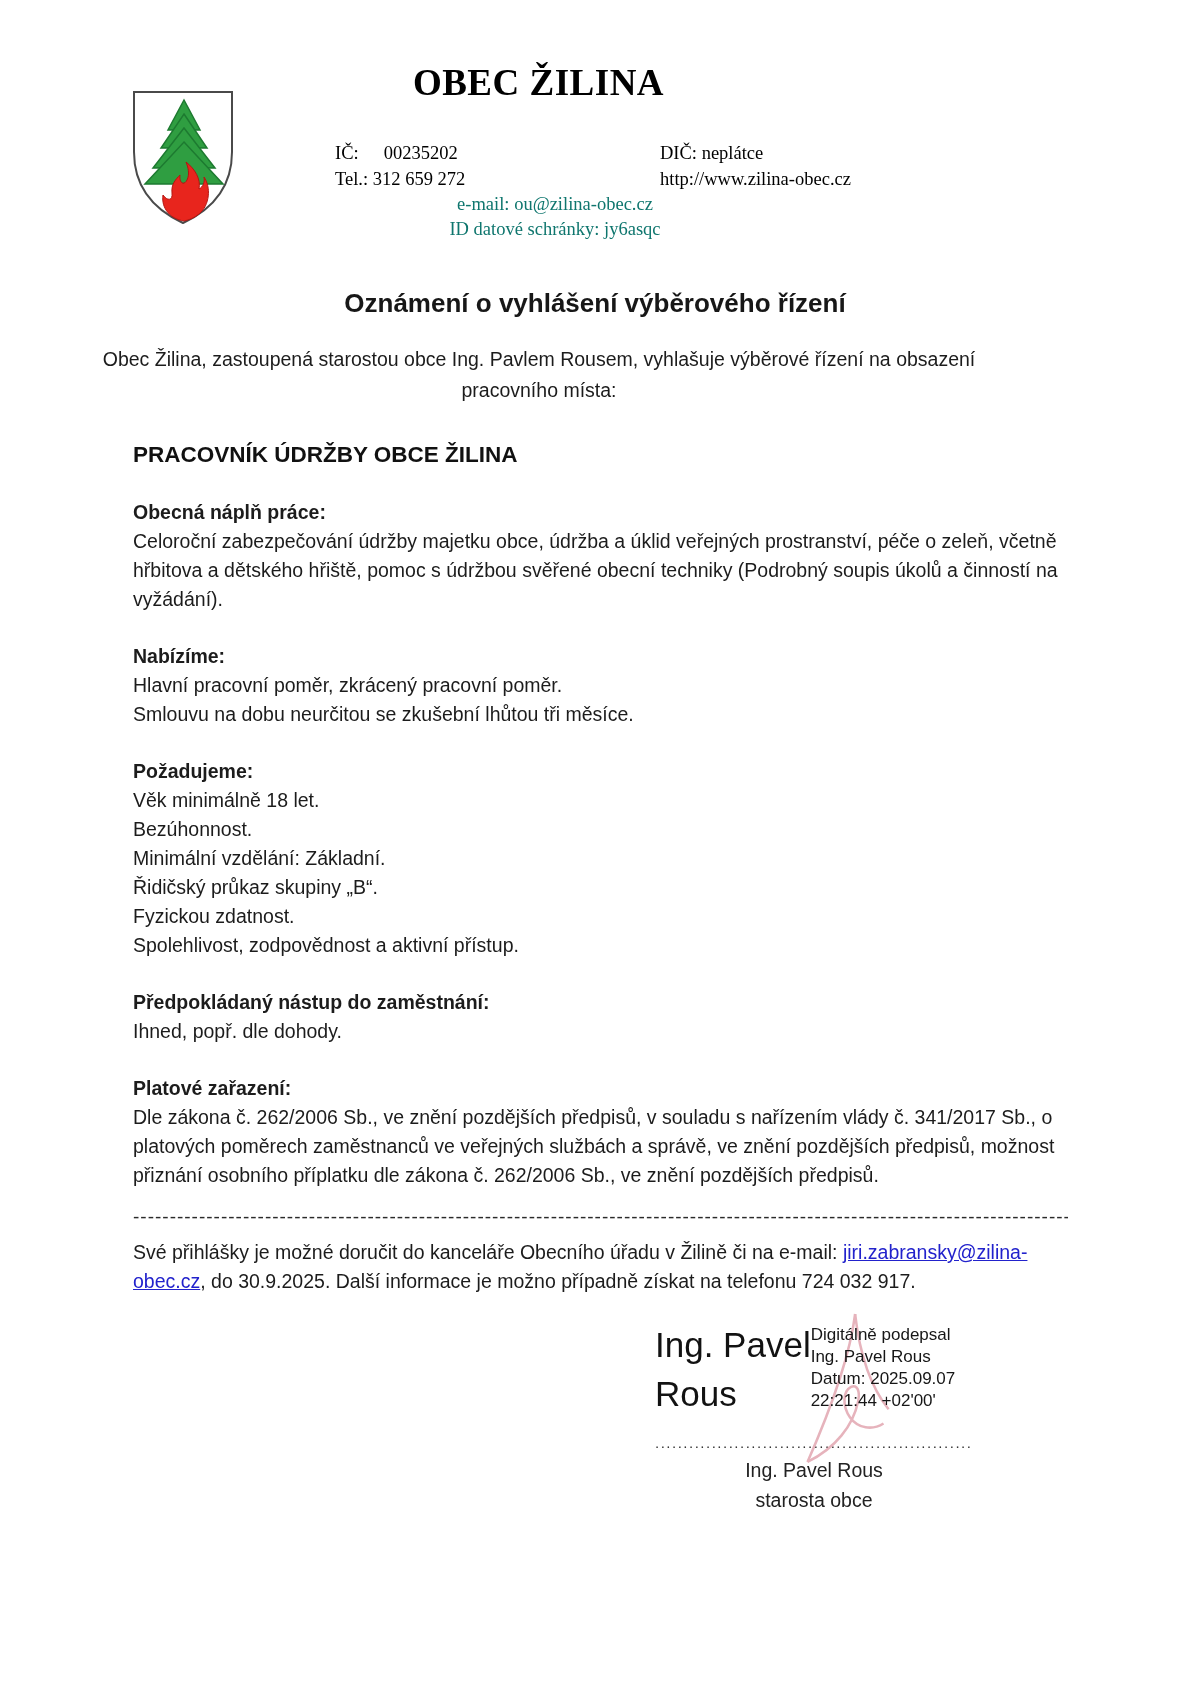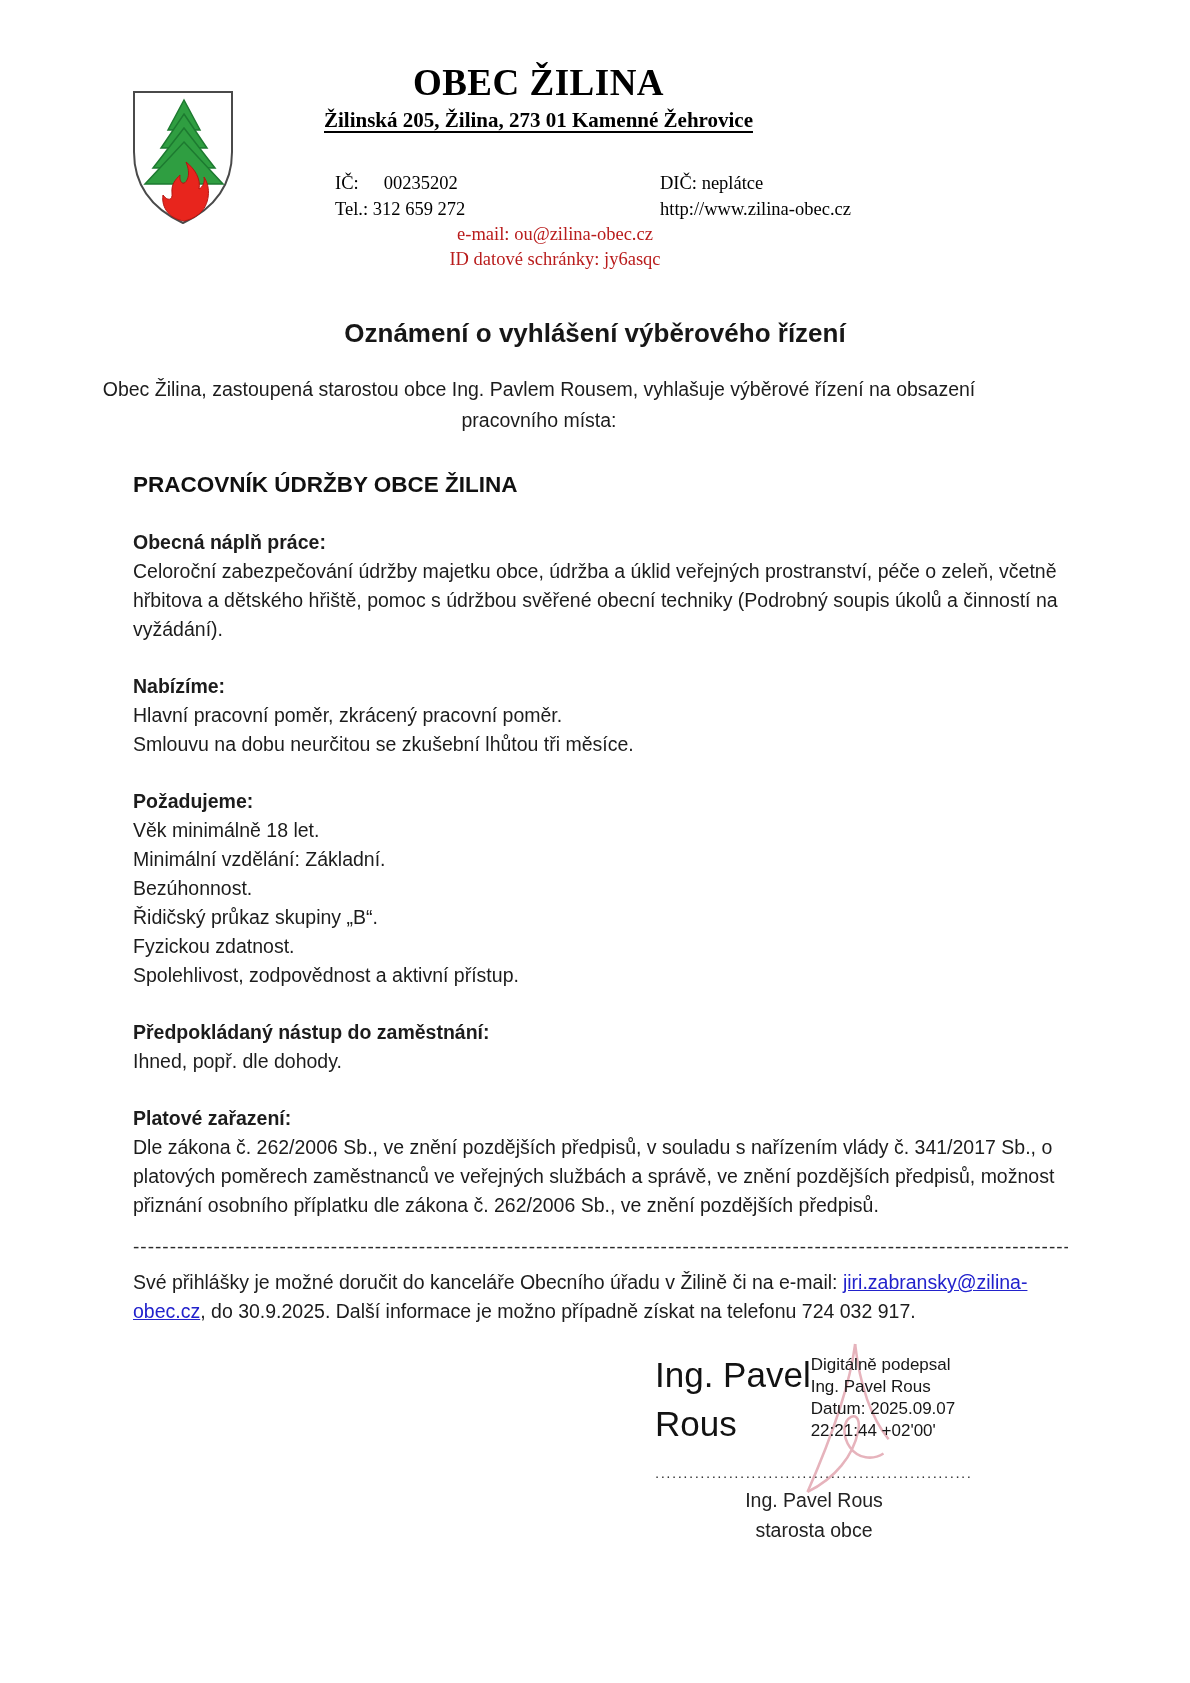--- a/index.html
+++ b/index.html
@@ -10,21 +10,21 @@
   }
   
   .coa{position:absolute;left:128px;top:88px;width:110px;height:140px;}
   .hdr-center{text-align:center;padding-right:113px;}
   .muni-name{font-family:"Liberation Serif",serif;font-weight:bold;font-size:37px;line-height:42px;color:#000;letter-spacing:.5px;}
   .muni-address{font-family:"Liberation Serif",serif;font-weight:bold;font-size:21px;line-height:28px;color:#000;
     text-decoration:underline;text-decoration-thickness:2px;text-underline-offset:4px;margin-top:2px;}
   .contact{margin-top:36px;font-family:"Liberation Serif",serif;font-size:18.5px;line-height:26px;color:#000;}
   .crow{padding-left:335px;text-align:left;}
   .cleft{display:inline-block;width:325px;}
-  .ccenter{text-align:center;padding-right:80px;font-family:"Liberation Serif",serif;font-size:18.5px;line-height:25px;color:#b91c1c;}
+  .ccenter{text-align:center;padding-right:80px;font-family:"Liberation Serif",serif;font-size:18.5px;line-height:25px;color:#0f766e;}
   .lbl{display:inline-block;min-width:44px;}
   
   .doc-title{margin-top:44px;text-align:center;font-weight:bold;font-size:26px;line-height:34px;color:#171717;}
   .intro{margin-top:24px;text-align:center;padding-right:112px;font-size:19.5px;line-height:31px;}
   .intro-inner{max-width:890px;margin:0 auto;}
   .job-title{margin:34px 0 0 133px;font-weight:bold;font-size:22.5px;line-height:30px;color:#111;}
   .body-col{width:935px;margin-left:133px;font-size:19.5px;line-height:29px;}
   .section{margin-top:28px;}
   .sec-head{font-weight:bold;}
   .separator{margin-top:16px;width:935px;margin-left:133px;white-space:nowrap;overflow:hidden;
@@ -51,21 +51,20 @@
     <rect x="52" y="88" width="8" height="28" fill="#8a5a2b"></rect>
     <polygon points="56,12 72,42 40,42" stroke-width="1.5" stroke="#1d7a30" fill="#2f9e41"></polygon>
     <polygon points="56,26 79,60 33,60" stroke-width="1.5" stroke="#1d7a30" fill="#2f9e41"></polygon>
     <polygon points="56,40 87,80 25,80" stroke-width="1.5" stroke="#1d7a30" fill="#2f9e41"></polygon>
     <polygon points="56,54 95,96 17,96" stroke-width="1.5" stroke="#1d7a30" fill="#2f9e41"></polygon>
     <path d="M56,133 C43,131 33,121 35,107 C39,113 45,113 44,105 C43,96 48,91 52,87 C51,95 56,98 59,92 C62,86 60,79 58,74 C67,81 73,91 71,101 C75,99 77,94 76,89 C83,99 82,117 71,126 C66,130 61,132 56,133 Z" stroke-width="1" stroke="#b51510" fill="#e8251d"></path>
   </svg>
 
   <div class="hdr-center">
     <div class="muni-name">OBEC ŽILINA</div>
-    <div class="muni-address">Žilinská 205, Žilina, 273 01 Kamenné Žehrovice</div>
   </div>
 
   <div class="contact">
     <div class="crow">
       <span class="cleft"><span class="lbl">IČ:</span> <span>00235202</span></span><span><span>DIČ:</span> <span>neplátce</span></span>
     </div>
     <div class="crow">
       <span class="cleft"><span>Tel.:</span> <span>312 659 272</span></span><span>http://www.zilina-obec.cz</span>
     </div>
     <div class="ccenter">e-mail: ou@zilina-obec.cz</div>
@@ -89,22 +88,22 @@
 
     <div class="section">
       <div class="sec-head">Nabízíme:</div>
       <div>Hlavní pracovní poměr, zkrácený pracovní poměr.</div>
       <div>Smlouvu na dobu neurčitou se zkušební lhůtou tři měsíce.</div>
     </div>
 
     <div class="section">
       <div class="sec-head">Požadujeme:</div>
       <div>Věk minimálně 18 let.</div>
+      <div>Bezúhonnost.</div>
       <div>Minimální vzdělání: Základní.</div>
-      <div>Bezúhonnost.</div>
       <div>Řidičský průkaz skupiny „B“.</div>
       <div>Fyzickou zdatnost.</div>
       <div>Spolehlivost, zodpovědnost a aktivní přístup.</div>
     </div>
 
     <div class="section">
       <div class="sec-head">Předpokládaný nástup do zaměstnání:</div>
       <div>Ihned, popř. dle dohody.</div>
     </div>
 

